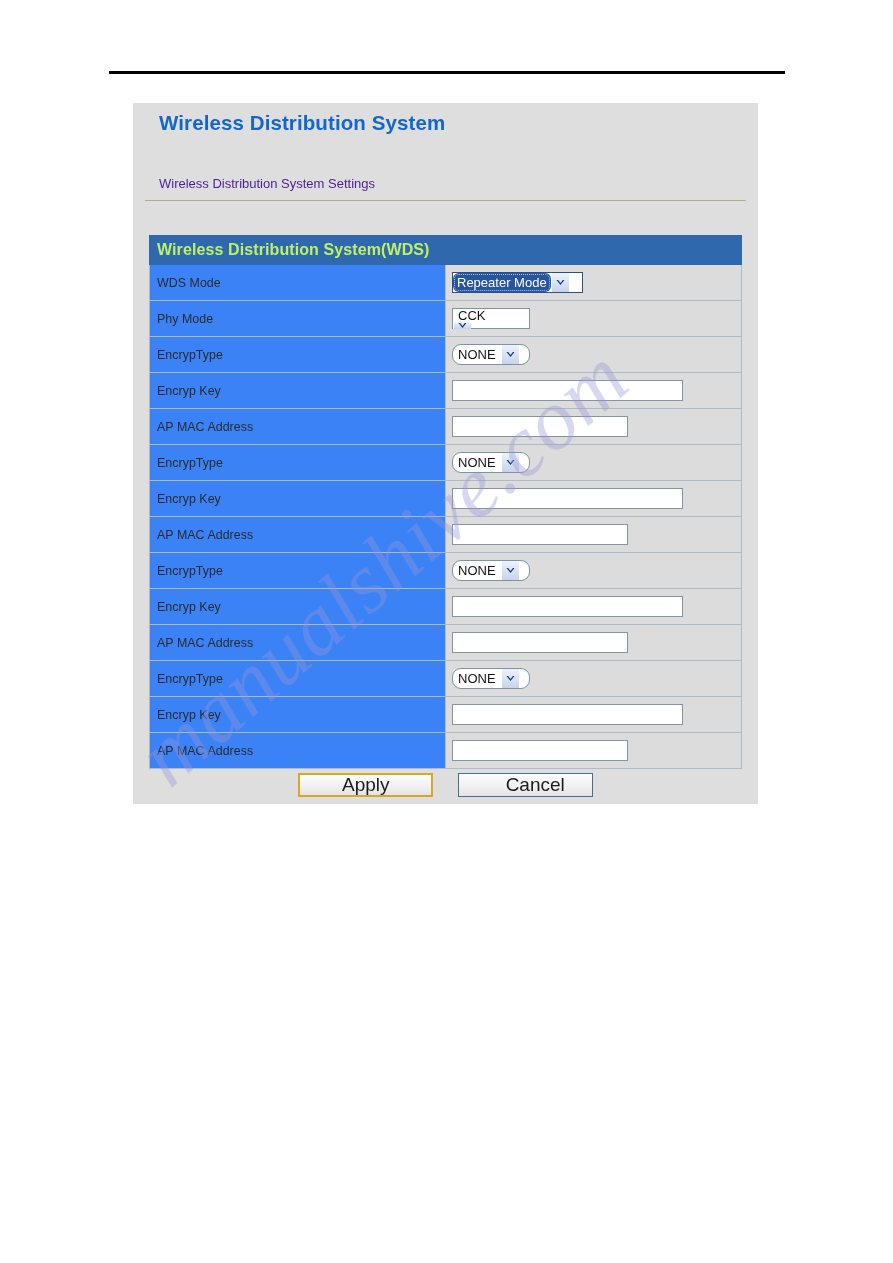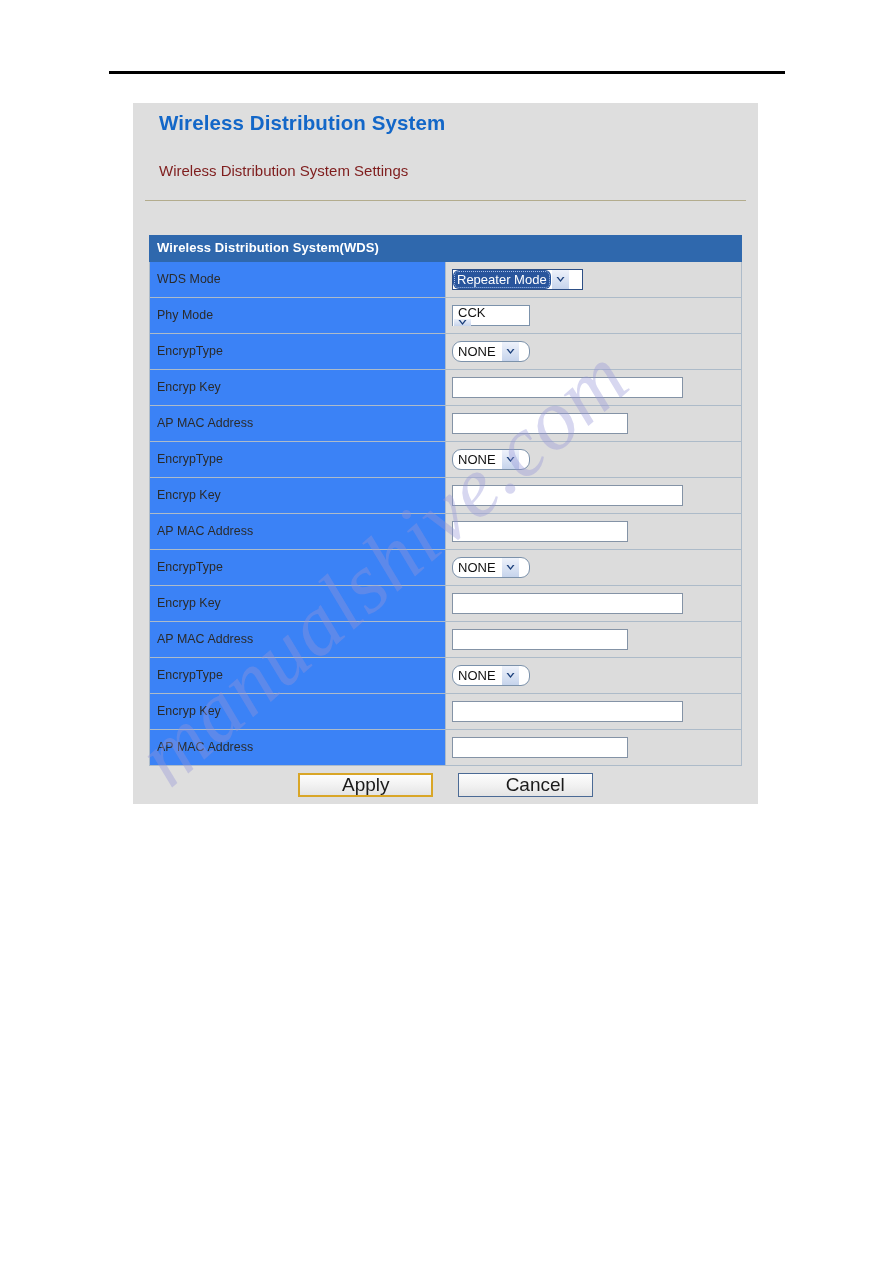--- a/index.html
+++ b/index.html
@@ -69,23 +69,23 @@
     top: 8px;
     font-size: 20.5px;
     font-weight: bold;
     color: #1367c8;
     letter-spacing: 0.1px;
     white-space: nowrap;
   }
   .panel-subtitle {
     position: absolute;
     left: 26px;
-    top: 59px;
-    font-size: 15px;
-    color: #7f1d1d;
+    top: 73px;
+    font-size: 13px;
+    color: #4c1d95;
     white-space: nowrap;
   }
   .panel-divider {
     position: absolute;
     left: 12px;
     top: 97px;
     width: 601px;
     height: 1px;
     background: #b3ac8d;
   }
@@ -94,22 +94,22 @@
   .wds-table {
     position: absolute;
     left: 16px;
     top: 132px;
     width: 593px;
     border-collapse: collapse;
     table-layout: fixed;
   }
   .wds-table th.section-head {
     background: #2f68ad;
-    color: #ffffff;
-    font-size: 13px;
+    color: #bef264;
+    font-size: 16px;
     font-weight: bold;
     text-align: left;
     padding: 4px 0 5px 7px;
     letter-spacing: 0.1px;
     border: 1px solid #2f68ad;
     line-height: 1.2;
   }
   .wds-table td {
     border: 1px solid #adbbc9;
     padding: 0;

